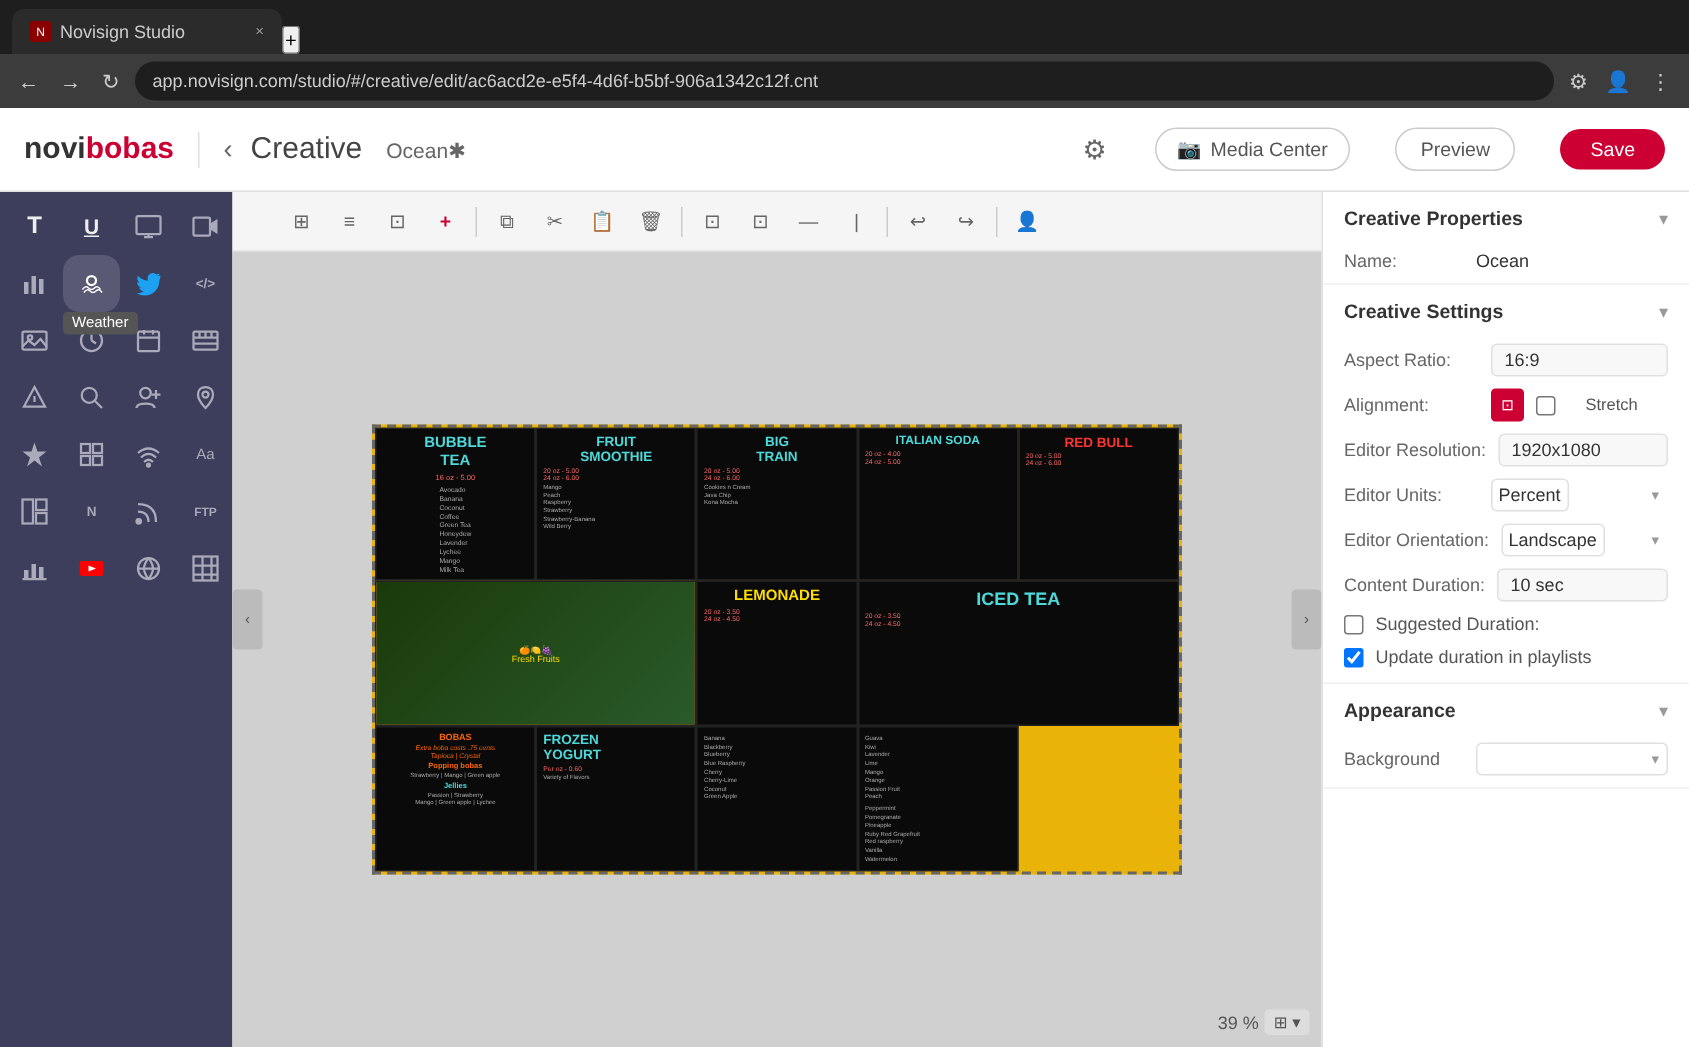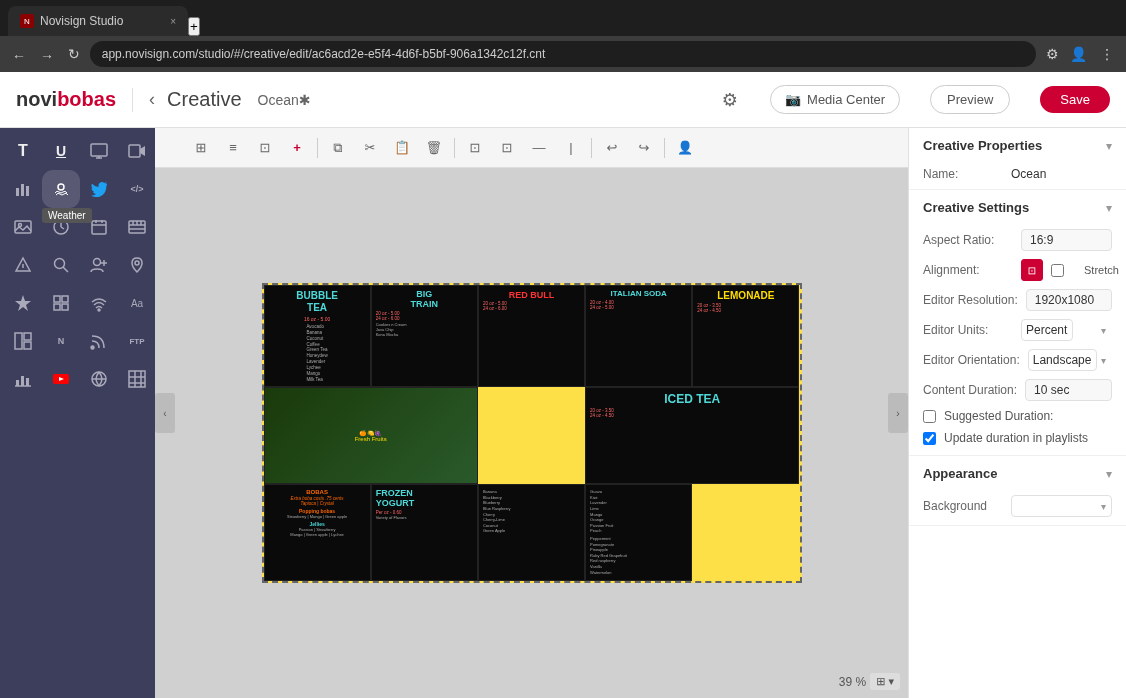--- a/index.html
+++ b/index.html
@@ -181,21 +181,21 @@
       display: flex;
       align-items: center;
       justify-content: center;
       overflow: hidden;
       background: #d0d0d0;
       position: relative;
     }
     .canvas-frame {
       width: 540px;
       height: 300px;
-      background: #fde047;
+      background: #eab308;
       border: 2px dashed #666;
       position: relative;
       overflow: hidden;
     }
 
     .canvas-zoom {
       position: absolute;
       bottom: 8px;
       right: 8px;
       display: flex;
@@ -204,21 +204,21 @@
       font-size: 12px;
       color: #555;
     }
     .zoom-btn {
       background: #ddd; border: none; border-radius: 3px;
       padding: 2px 6px; cursor: pointer; font-size: 11px; color: #555;
     }
 
     
     .right-panel {
-      width: 218px;
+      width: 245px;
       background: white;
       border-left: 1px solid #e0e0e0;
       display: flex;
       flex-direction: column;
       overflow-y: auto;
       font-size: 12px;
     }
     .right-panel::-webkit-scrollbar { width: 6px; }
     .right-panel::-webkit-scrollbar-track { background: #f5f5f5; }
     .right-panel::-webkit-scrollbar-thumb { background: #ccc; border-radius: 3px; }
@@ -589,35 +589,40 @@
         <div class="canvas-frame">
 
           <div style="width:100%;height:100%;display:grid;grid-template-columns:1fr 1fr 1fr 1fr 1fr;grid-template-rows:1fr 1fr 1fr;font-size:5px;color:white;">
 
             <div style="background:#0a0a0a;border:0.5px solid #222;padding:4px;display:flex;flex-direction:column;align-items:center;">
               <div style="font-size:10px;font-weight:bold;color:#4dd9d9;text-align:center;line-height:1.2;">BUBBLE<br>TEA</div>
               <div style="font-size:5px;color:#ff6666;text-align:center;margin-top:2px;">16 oz - 5.00</div>
               <div style="font-size:4.5px;color:#aaa;margin-top:2px;line-height:1.3;">Avocado<br>Banana<br>Coconut<br>Coffee<br>Green Tea<br>Honeydew<br>Lavender<br>Lychee<br>Mango<br>Milk Tea</div>
             </div>
 
+            <div style="background:#0a0a0a;border:0.5px solid #222;padding:4px;display:flex;flex-direction:column;">
+              <div style="font-size:9px;font-weight:bold;color:#4dd9d9;text-align:center;line-height:1.1;">FRUIT<br>SMOOTHIE</div>
+              <div style="font-size:4.5px;color:#ff6666;margin-top:1px;">20 oz - 5.00<br>24 oz - 6.00</div>
+              <div style="font-size:4px;color:#aaa;margin-top:1px;line-height:1.3;">Mango<br>Peach<br>Raspberry<br>Strawberry<br>Strawberry-Banana<br>Wild Berry</div>
+            </div>
 
             <div style="background:#0a0a0a;border:0.5px solid #222;padding:4px;display:flex;flex-direction:column;">
               <div style="font-size:9px;font-weight:bold;color:#4dd9d9;text-align:center;line-height:1.1;">BIG<br>TRAIN</div>
               <div style="font-size:4.5px;color:#ff6666;margin-top:1px;">20 oz - 5.00<br>24 oz - 6.00</div>
               <div style="font-size:4px;color:#aaa;margin-top:1px;line-height:1.3;">Cookies n Cream<br>Java Chip<br>Kona Mocha</div>
             </div>
 
             <div style="background:#0a0a0a;border:0.5px solid #222;padding:4px;display:flex;flex-direction:column;">
+              <div style="font-size:8px;font-weight:bold;color:#4dd9d9;text-align:center;line-height:1.1;">ITALIAN SODA</div>
+              <div style="font-size:4.5px;color:#ff6666;margin-top:1px;">20 oz - 4.00<br>24 oz - 5.00</div>
+            </div>
+
+            <div style="background:#0a0a0a;border:0.5px solid #222;padding:4px;display:flex;flex-direction:column;">
               <div style="font-size:9px;font-weight:bold;color:#ff3333;text-align:center;">RED BULL</div>
               <div style="font-size:4.5px;color:#ff6666;margin-top:1px;">20 oz - 5.00<br>24 oz - 6.00</div>
-            </div>
-
-            <div style="background:#0a0a0a;border:0.5px solid #222;padding:4px;display:flex;flex-direction:column;">
-              <div style="font-size:8px;font-weight:bold;color:#4dd9d9;text-align:center;line-height:1.1;">ITALIAN SODA</div>
-              <div style="font-size:4.5px;color:#ff6666;margin-top:1px;">20 oz - 4.00<br>24 oz - 5.00</div>
             </div>
 
             <div style="background:linear-gradient(135deg,#1a3a0a,#2a5a2a);border:0.5px solid #222;grid-column:1/3;grid-row:2;display:flex;align-items:center;justify-content:center;padding:4px;">
               <div style="font-size:6px;color:#ffdd00;text-align:center;">🍊🍋🍇<br>Fresh Fruits</div>
             </div>
 
             <div style="background:#0a0a0a;border:0.5px solid #222;padding:4px;display:flex;flex-direction:column;">
               <div style="font-size:10px;font-weight:bold;color:#ffdd00;text-align:center;line-height:1.1;">LEMONADE</div>
               <div style="font-size:4.5px;color:#ff6666;margin-top:2px;">20 oz - 3.50<br>24 oz - 4.50</div>
             </div>

